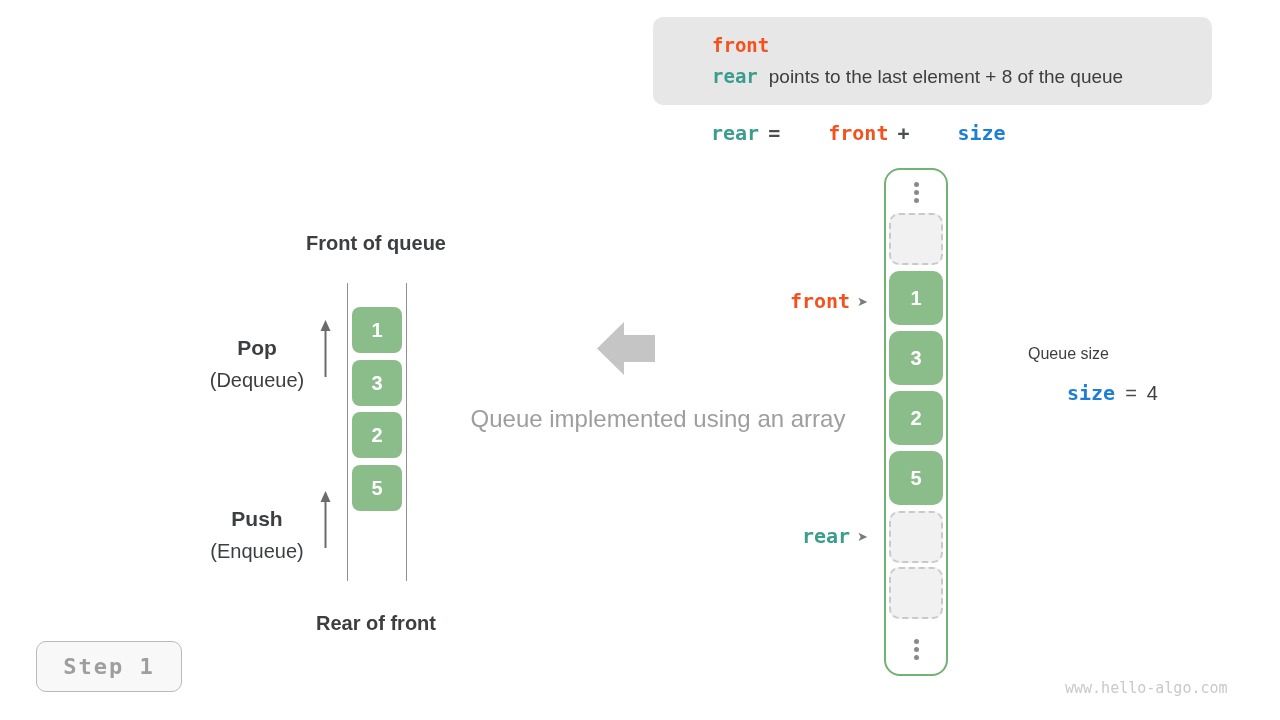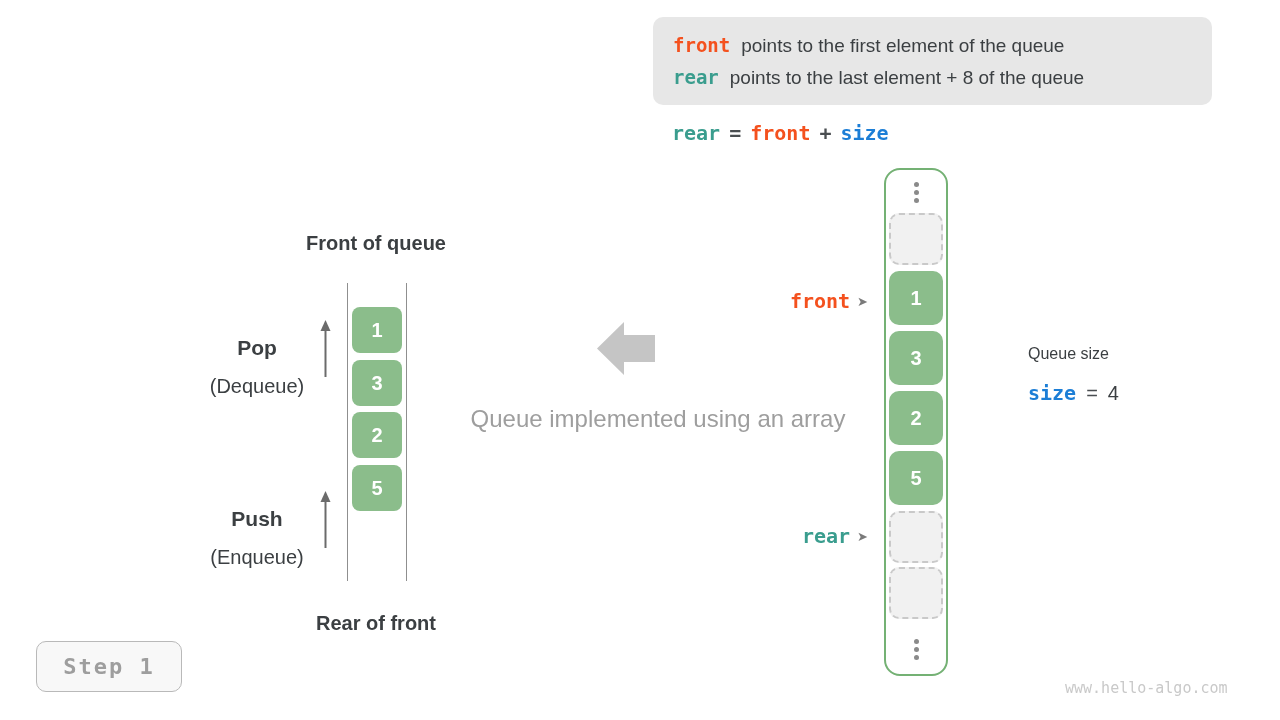--- a/index.html
+++ b/index.html
@@ -13,21 +13,21 @@
     --gray-light:#c5c5c5;
     --caption-gray:#9e9e9e;
   }
   *{margin:0;padding:0;box-sizing:border-box;}
   html,body{width:1280px;height:720px;background:#ffffff;overflow:hidden;}
   body{font-family:"Liberation Sans",sans-serif;color:var(--dark);}
   .canvas{position:relative;width:1280px;height:720px;background:#ffffff;}
   .abs{position:absolute;}
 
   
-  .code{font-family:"DejaVu Sans Mono","Liberation Mono",monospace;font-weight:bold;}
+  .code{font-family:"DejaVu Sans Mono","Liberation Mono",monospace;font-weight:bold;margin-left:39px;}
   .orange{color:var(--orange);}
   .teal{color:var(--teal);}
   .blue{color:var(--blue);}
 
   
   .info-box{left:653px;top:17px;width:559px;height:88px;background:#e7e7e7;border-radius:10px;
             padding:12px 20px;display:flex;flex-direction:column;justify-content:space-around;}
   .info-line{display:flex;align-items:baseline;gap:11px;font-size:19px;line-height:26px;}
   .info-line .code{font-size:19px;}
 
@@ -38,21 +38,21 @@
   
   .big-label{font-size:20px;font-weight:bold;color:#3b3f42;white-space:nowrap;}
   .front-of-queue{left:265px;top:232px;width:222px;text-align:center;}
   .rear-of-queue{left:265px;top:612px;width:222px;text-align:center;}
   .channel{left:347px;top:283px;width:60px;height:298px;
            border-left:1.5px solid #8f8f8f;border-right:1.5px solid #8f8f8f;}
   .lcell{left:352px;width:50px;height:46px;background:var(--green);border-radius:8px;
          color:#ffffff;font-size:20px;font-weight:bold;display:flex;align-items:center;justify-content:center;}
   .op-label{width:190px;text-align:center;}
   .op-title{font-size:21px;font-weight:bold;color:#3b3f42;line-height:24px;}
-  .op-sub{font-size:20px;color:#3b3f42;line-height:24px;margin-top:14px;}
+  .op-sub{font-size:20px;color:#3b3f42;line-height:24px;margin-top:8px;}
   .pop-label{left:162px;top:336px;}
   .push-label{left:162px;top:507px;}
   .up-arrow{overflow:visible;}
 
   
   .caption{left:408px;top:405px;width:500px;text-align:center;font-size:24px;color:var(--caption-gray);}
 
   
   .rcontainer{left:884px;top:168px;width:64px;height:508px;border:2px solid var(--green-border);
               border-radius:16px;background:#ffffff;}
@@ -87,21 +87,20 @@
              font-size:15px;color:#c9c9c9;}
 </style>
 </head>
 <body>
 
 <div class="canvas">
 
   <div class="abs info-box">
     <div class="info-line">
       <span class="code orange">front</span>
-      <span>points to the first element of the queue</span>
     </div>
     <div class="info-line">
       <span class="code teal">rear</span>
       <span>points to the last element + 8 of the queue</span>
     </div>
   </div>
 
   <div class="abs formula">
     <span class="code teal">rear</span>
     <span class="op">=</span>

